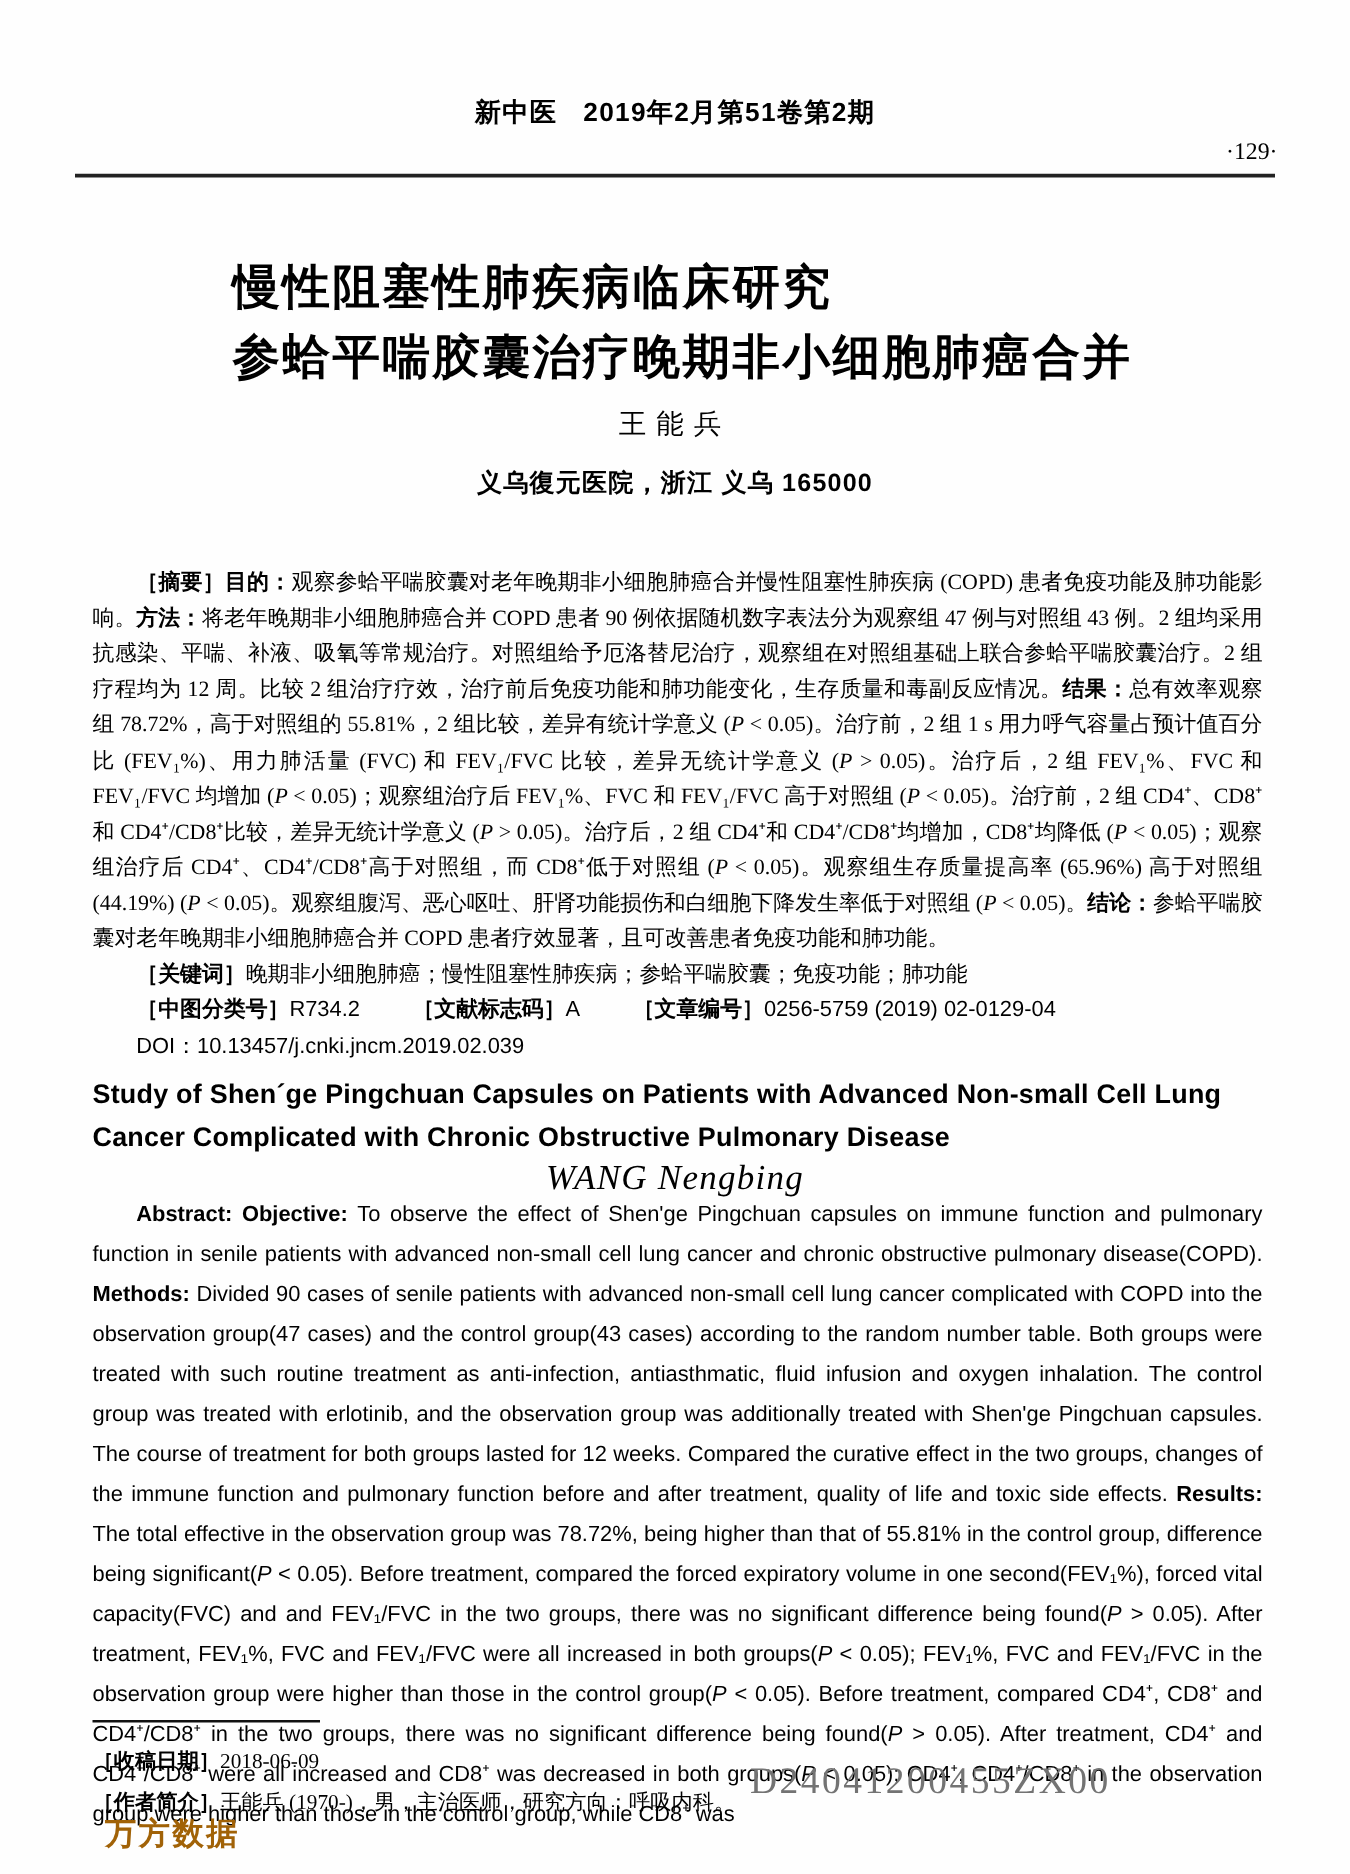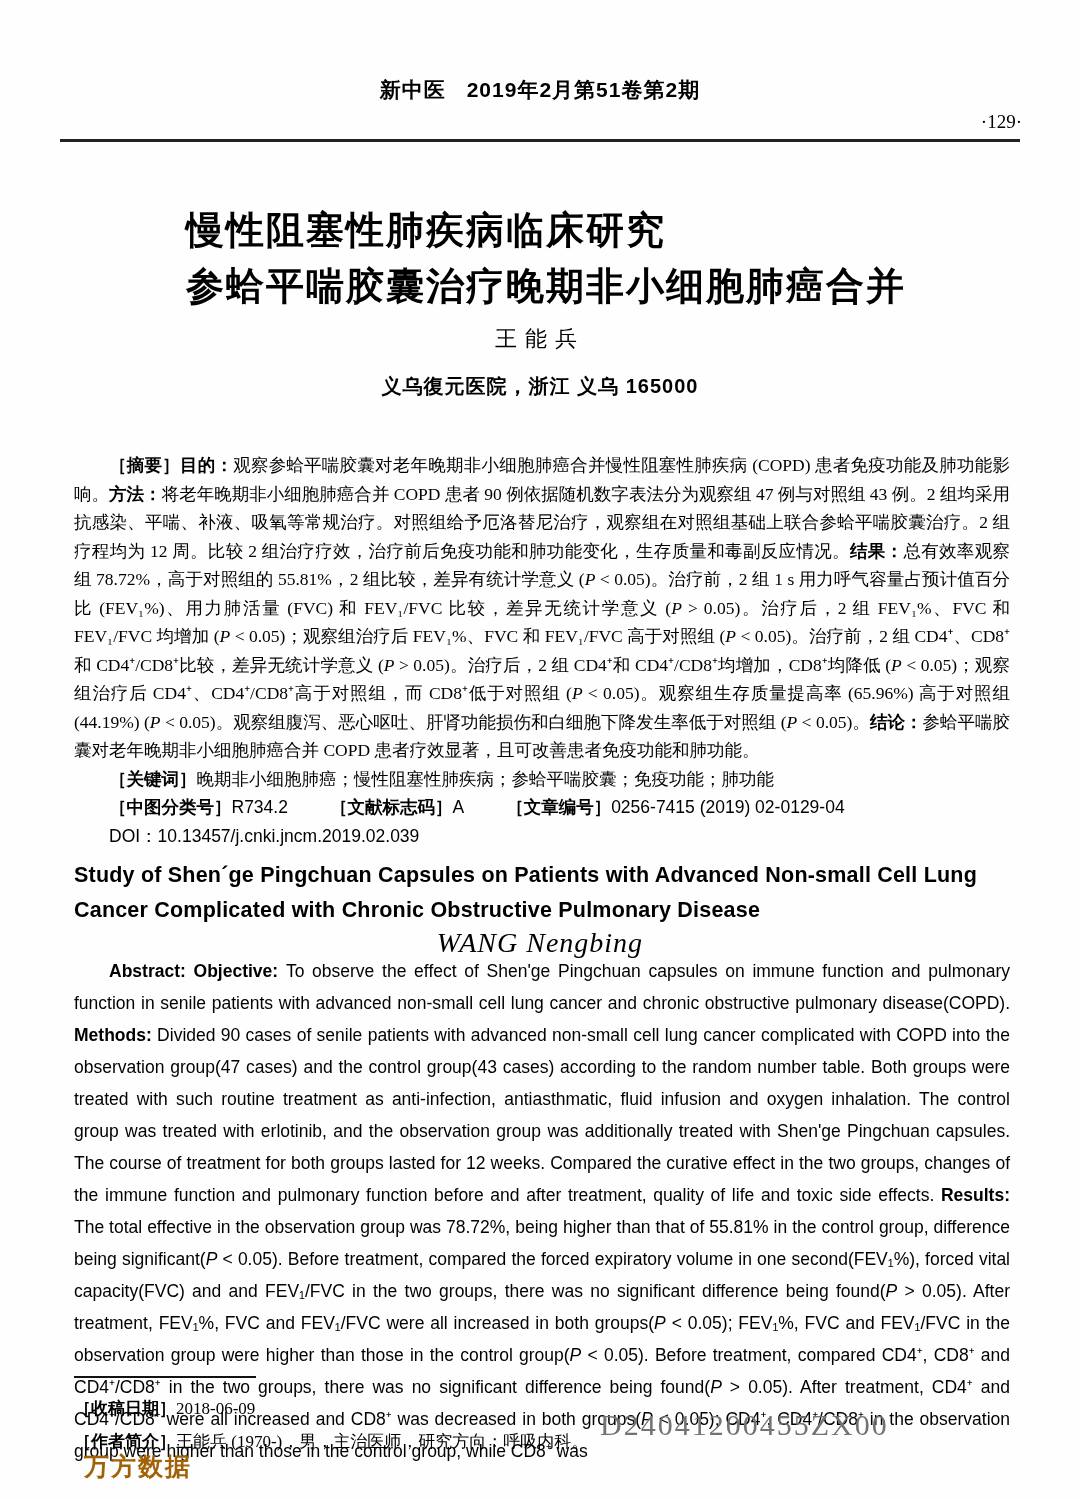--- a/index.html
+++ b/index.html
@@ -101,21 +101,21 @@
     <div>慢性阻塞性肺疾病临床研究</div>
     <div>参蛤平喘胶囊治疗晚期非小细胞肺癌合并</div>
   </div>
 
   <div class="author-cn">王能兵</div>
   <div class="affiliation">义乌復元医院，浙江 义乌 165000</div>
 
   <section class="cn-block">
     <p><span class="b">［摘要］目的：</span><span>观察参蛤平喘胶囊对老年晚期非小细胞肺癌合并慢性阻塞性肺疾病 (COPD) 患者免疫功能及肺功能影响。</span><span class="b">方法：</span><span>将老年晚期非小细胞肺癌合并 COPD 患者 90 例依据随机数字表法分为观察组 47 例与对照组 43 例。2 组均采用抗感染、平喘、补液、吸氧等常规治疗。对照组给予厄洛替尼治疗，观察组在对照组基础上联合参蛤平喘胶囊治疗。2 组疗程均为 12 周。比较 2 组治疗疗效，治疗前后免疫功能和肺功能变化，生存质量和毒副反应情况。</span><span class="b">结果：</span><span>总有效率观察组 78.72%，高于对照组的 55.81%，2 组比较，差异有统计学意义 (</span><span class="i">P</span><span> &lt; 0.05)。治疗前，2 组 1 s 用力呼气容量占预计值百分比 (FEV₁%)、用力肺活量 (FVC) 和 FEV₁/FVC 比较，差异无统计学意义 (</span><span class="i">P</span><span> &gt; 0.05)。治疗后，2 组 FEV₁%、FVC 和 FEV₁/FVC 均增加 (</span><span class="i">P</span><span> &lt; 0.05)；观察组治疗后 FEV₁%、FVC 和 FEV₁/FVC 高于对照组 (</span><span class="i">P</span><span> &lt; 0.05)。治疗前，2 组 CD4⁺、CD8⁺和 CD4⁺/CD8⁺比较，差异无统计学意义 (</span><span class="i">P</span><span> &gt; 0.05)。治疗后，2 组 CD4⁺和 CD4⁺/CD8⁺均增加，CD8⁺均降低 (</span><span class="i">P</span><span> &lt; 0.05)；观察组治疗后 CD4⁺、CD4⁺/CD8⁺高于对照组，而 CD8⁺低于对照组 (</span><span class="i">P</span><span> &lt; 0.05)。观察组生存质量提高率 (65.96%) 高于对照组 (44.19%) (</span><span class="i">P</span><span> &lt; 0.05)。观察组腹泻、恶心呕吐、肝肾功能损伤和白细胞下降发生率低于对照组 (</span><span class="i">P</span><span> &lt; 0.05)。</span><span class="b">结论：</span><span>参蛤平喘胶囊对老年晚期非小细胞肺癌合并 COPD 患者疗效显著，且可改善患者免疫功能和肺功能。</span></p>
     <p><span class="b">［关键词］</span><span>晚期非小细胞肺癌；慢性阻塞性肺疾病；参蛤平喘胶囊；免疫功能；肺功能</span></p>
-    <p class="sans-row"><span class="b">［中图分类号］</span><span class="gap">R734.2</span><span class="b">［文献标志码］</span><span class="gap">A</span><span class="b">［文章编号］</span><span>0256-7415 (2019) 02-0129-04</span></p>
+    <p class="sans-row"><span class="b">［中图分类号］</span><span class="gap">R734.2</span><span class="b">［文献标志码］</span><span class="gap">A</span><span class="b">［文章编号］</span><span>0256-5759 (2019) 02-0129-04</span></p>
     <p class="sans-row">DOI：10.13457/j.cnki.jncm.2019.02.039</p>
   </section>
 
   <div class="title-en">Study of Shen´ge Pingchuan Capsules on Patients with Advanced Non-small Cell Lung Cancer Complicated with Chronic Obstructive Pulmonary Disease</div>
   <div class="author-en">WANG Nengbing</div>
 
   <p class="en-abstract"><span class="b">Abstract: Objective: </span><span>To observe the effect of Shen'ge Pingchuan capsules on immune function and pulmonary function in senile patients with advanced non-small cell lung cancer and chronic obstructive pulmonary disease(COPD). </span><span class="b">Methods: </span><span>Divided 90 cases of senile patients with advanced non-small cell lung cancer complicated with COPD into the observation group(47 cases) and the control group(43 cases) according to the random number table. Both groups were treated with such routine treatment as anti-infection, antiasthmatic, fluid infusion and oxygen inhalation. The control group was treated with erlotinib, and the observation group was additionally treated with Shen'ge Pingchuan capsules. The course of treatment for both groups lasted for 12 weeks. Compared the curative effect in the two groups, changes of the immune function and pulmonary function before and after treatment, quality of life and toxic side effects. </span><span class="b">Results: </span><span>The total effective in the observation group was 78.72%, being higher than that of 55.81% in the control group, difference being significant(</span><span class="i">P</span><span> &lt; 0.05). Before treatment, compared the forced expiratory volume in one second(FEV₁%), forced vital capacity(FVC) and and FEV₁/FVC in the two groups, there was no significant difference being found(</span><span class="i">P</span><span> &gt; 0.05). After treatment, FEV₁%, FVC and FEV₁/FVC were all increased in both groups(</span><span class="i">P</span><span> &lt; 0.05); FEV₁%, FVC and FEV₁/FVC in the observation group were higher than those in the control group(</span><span class="i">P</span><span> &lt; 0.05). Before treatment, compared CD4⁺, CD8⁺ and CD4⁺/CD8⁺ in the two groups, there was no significant difference being found(</span><span class="i">P</span><span> &gt; 0.05). After treatment, CD4⁺ and CD4⁺/CD8⁺ were all increased and CD8⁺ was decreased in both groups(</span><span class="i">P</span><span> &lt; 0.05); CD4⁺, CD4⁺/CD8⁺ in the observation group were higher than those in the control group, while CD8⁺ was</span></p>
 
   <div class="fn-rule"></div>
   <div class="footnotes">

